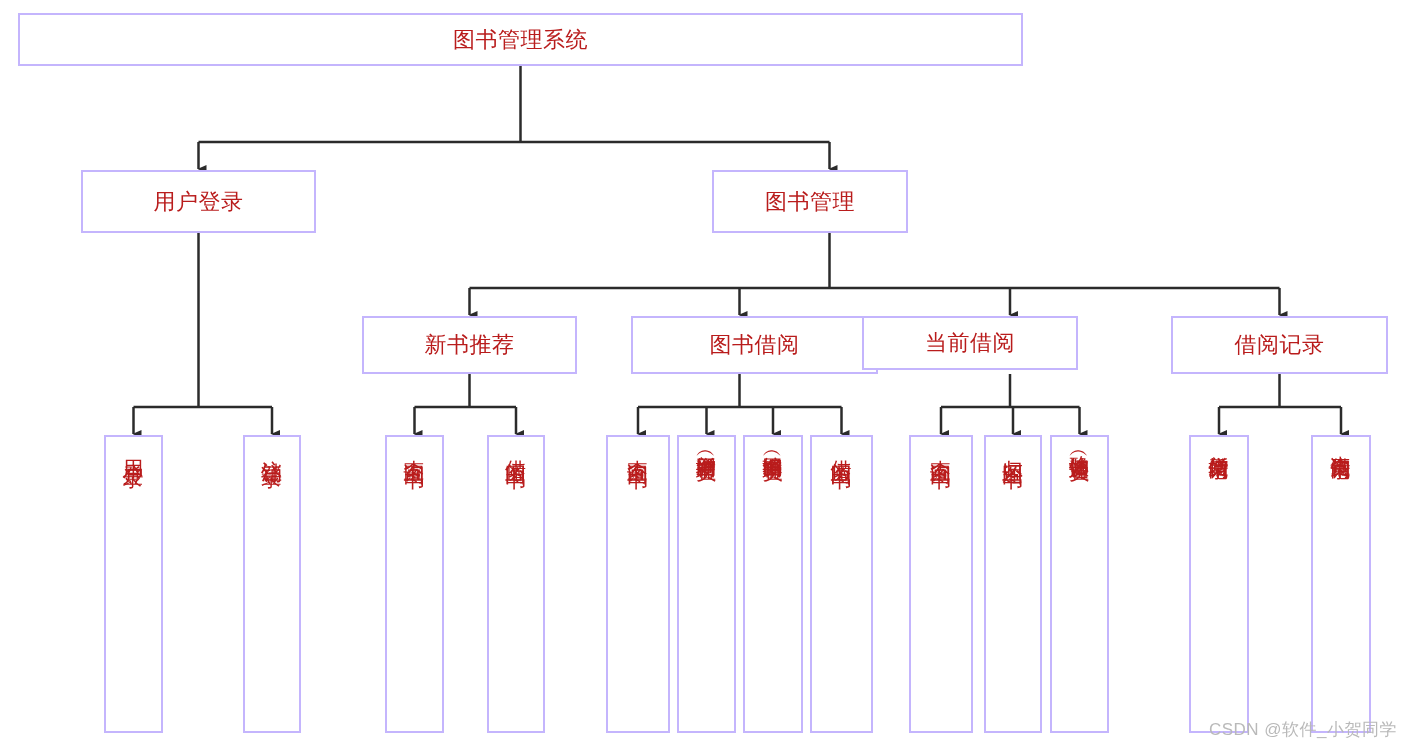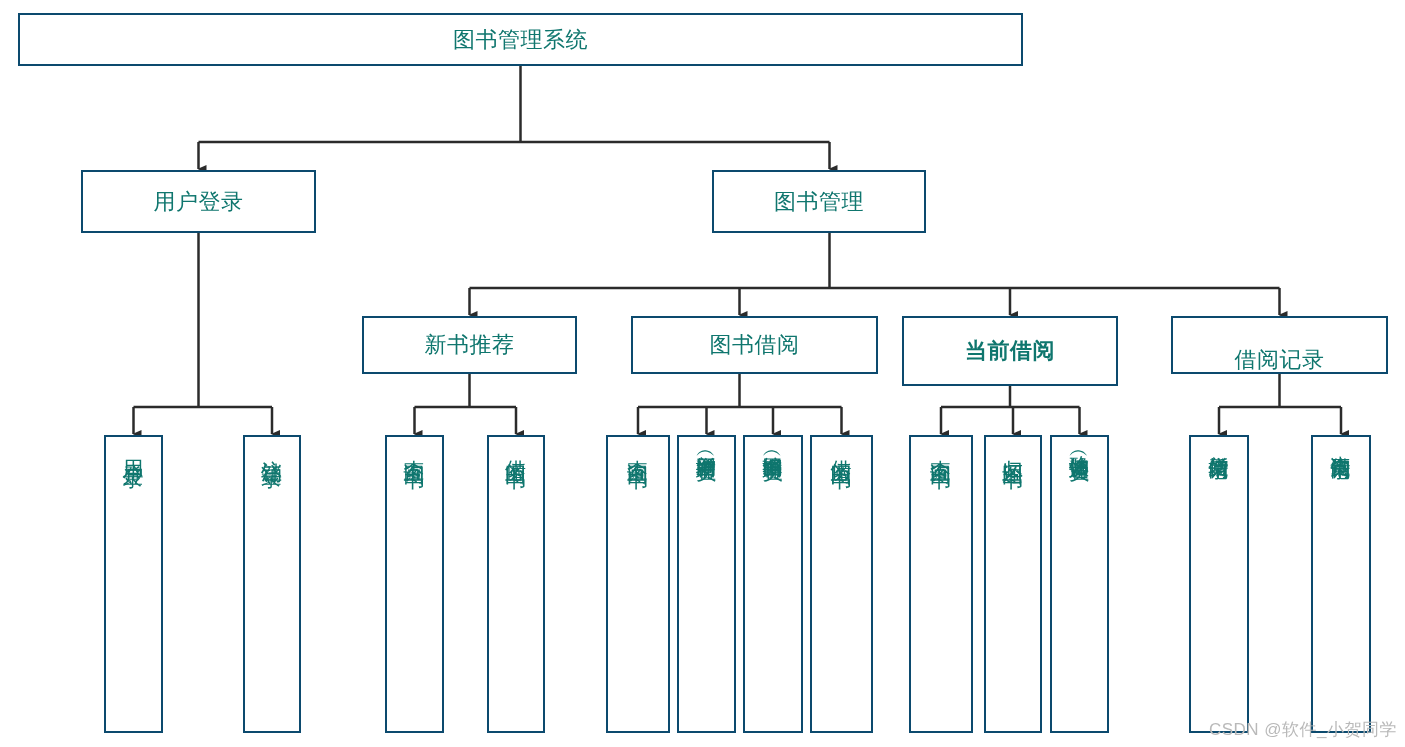--- a/index.html
+++ b/index.html
@@ -22,25 +22,25 @@
     left: 0;
     top: 0;
     width: 1405px;
     height: 747px;
     pointer-events: none;
   }
   .node {
     position: absolute;
     box-sizing: border-box;
     background: #ffffff;
-    border: 2px solid #0c4a6e;
+    border: 2px solid #c4b5fd;
     display: flex;
     align-items: center;
     justify-content: center;
-    color: #0f766e;
+    color: #b91c1c;
   }
   .node-label {
     display: block;
     text-align: center;
     line-height: 1.08;
     letter-spacing: 0.5px;
   }
   
   .node.horiz .node-label {
     font-size: 22px;
@@ -129,33 +129,33 @@
       </g>
   </svg>
 
   <div id="node-layer">
       <div class="node horiz root" style="left: 18px; top: 13px; width: 1005px; height: 53px;">
         <span class="node-label">图书管理系统</span>
       </div>
       <div class="node horiz" style="left: 81px; top: 170px; width: 235px; height: 63px;">
         <span class="node-label">用户登录</span>
       </div>
-      <div class="node horiz" style="left: 712px; top: 170px; width: 214px; height: 63px;">
+      <div class="node horiz" style="left: 712px; top: 170px; width: 196px; height: 63px;">
         <span class="node-label">图书管理</span>
       </div>
       <div class="node horiz" style="left: 362px; top: 316px; width: 215px; height: 58px;">
         <span class="node-label">新书推荐</span>
       </div>
       <div class="node horiz" style="left: 631px; top: 316px; width: 247px; height: 58px;">
         <span class="node-label">图书借阅</span>
       </div>
-      <div class="node horiz" style="left: 902px; top: 316px; width: 216px; height: 70px; font-weight: bold;">
+      <div class="node horiz" style="left: 862px; top: 316px; width: 216px; height: 54px;">
         <span class="node-label">当前借阅</span>
       </div>
-      <div class="node horiz" style="left: 1171px; top: 316px; width: 217px; height: 58px; align-items: flex-end;">
+      <div class="node horiz" style="left: 1171px; top: 316px; width: 217px; height: 58px;">
         <span class="node-label">借阅记录</span>
       </div>
       <div class="node leaf" style="left: 104px; top: 435px; width: 59px; height: 298px;">
         <span class="node-label">用户登录</span>
       </div>
       <div class="node leaf" style="left: 243px; top: 435px; width: 58px; height: 298px;">
         <span class="node-label">注销登录</span>
       </div>
       <div class="node leaf" style="left: 385px; top: 435px; width: 59px; height: 298px;">
         <span class="node-label">查询图书</span>

